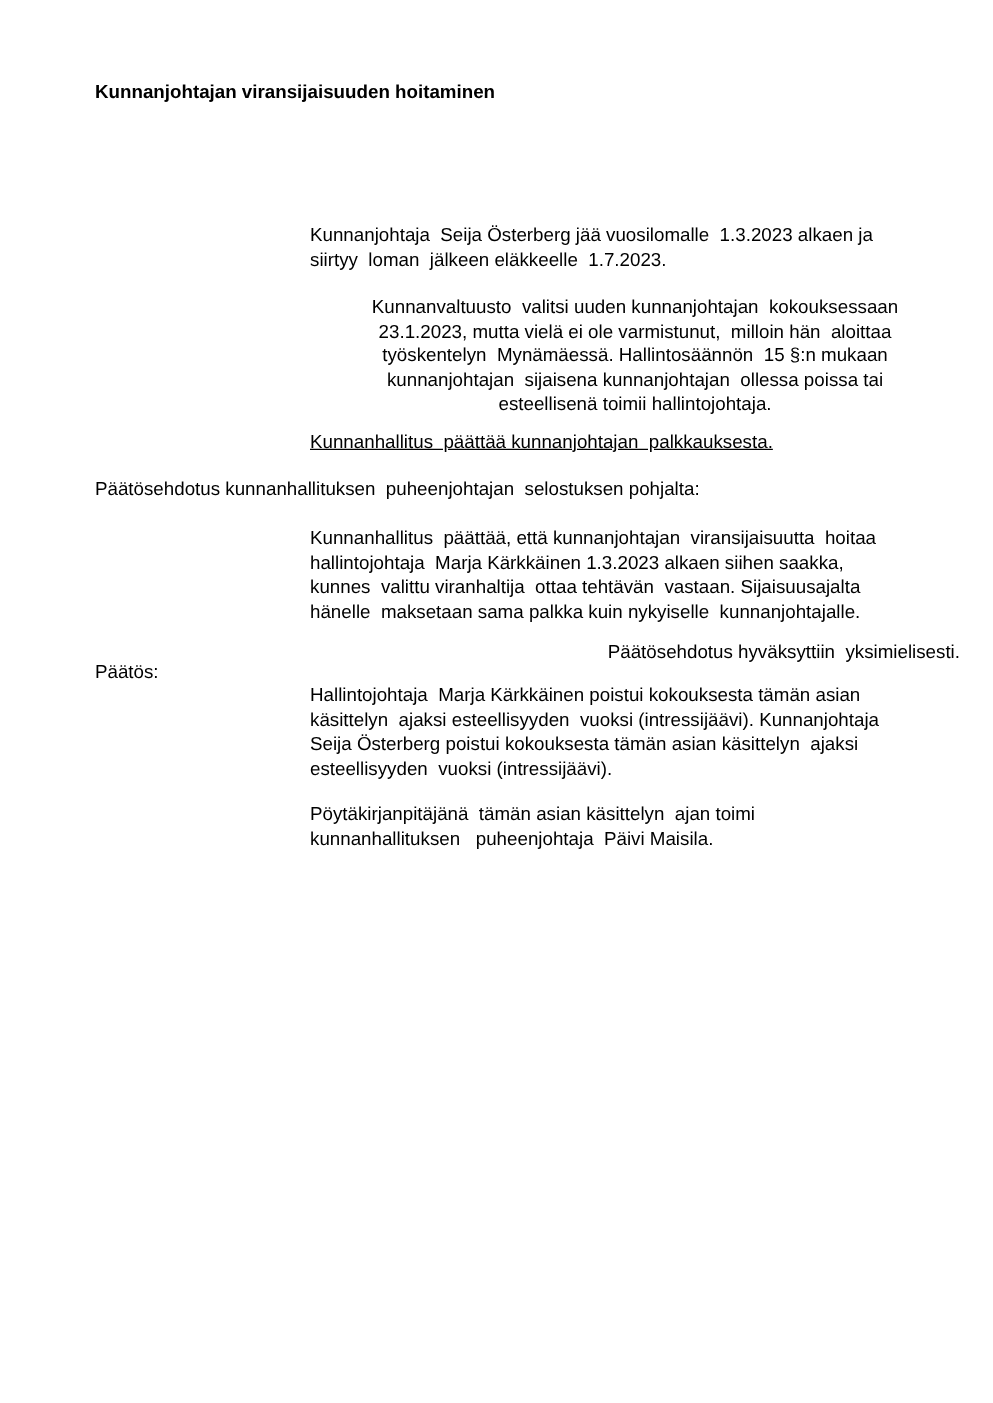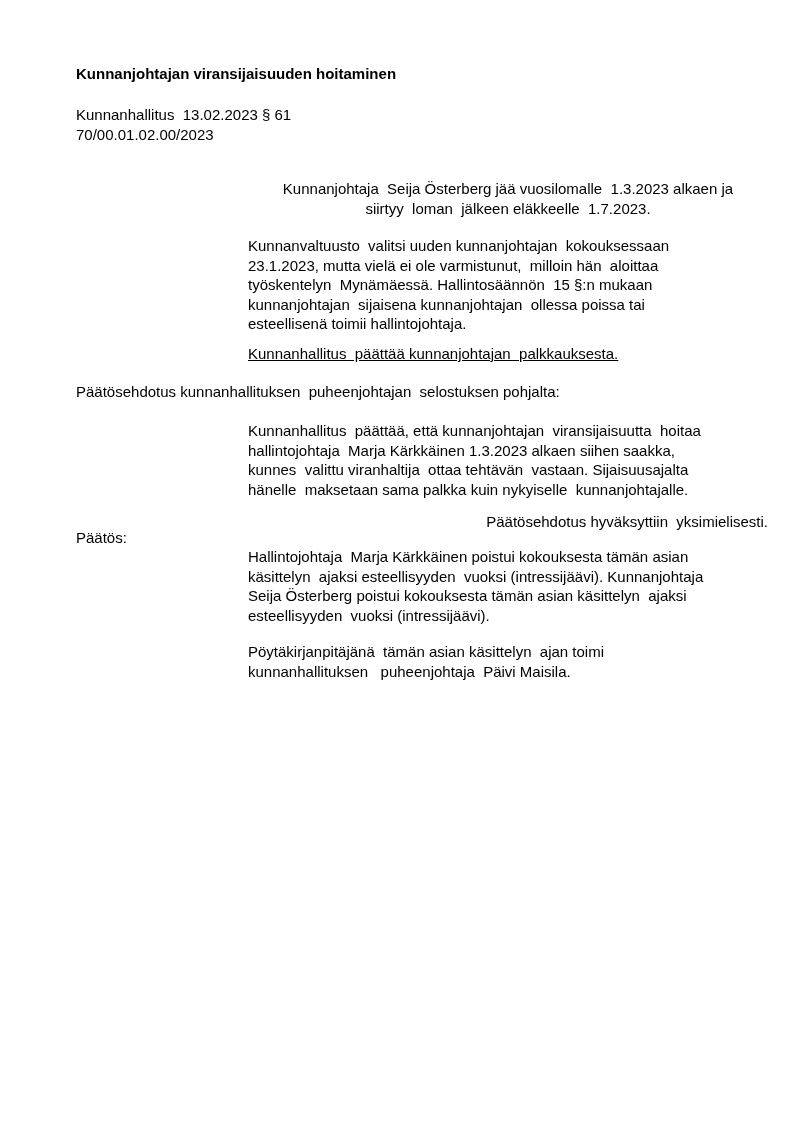--- a/index.html
+++ b/index.html
@@ -28,39 +28,37 @@
     font-weight: bold;
   }
   .doc-meta {
     left: 76px;
     top: 105px;
   }
   .indent {
     left: 248px;
     width: 520px;
   }
-  .para-leave        { top: 179px; text-align: center; }
-  .para-election     { top: 236px; }
+  .para-leave        { top: 179px; }
+  .para-election     { top: 236px; text-align: center; }
   .para-salary       { top: 344px; text-decoration: underline; }
   .proposal-heading  { left: 76px; top: 382px; width: 700px; }
   .para-proposal     { top: 421px; }
   .decision-label    { left: 76px; top: 528px; }
   .decision-text     { top: 512px; text-align: right; }
   .para-recusal      { top: 547px; }
   .para-secretary    { top: 642px; }
 </style>
 </head>
 <body>
 
 <div class="page">
 
   <div class="block doc-title">Kunnanjohtajan viransijaisuuden hoitaminen</div>
 
-  <div class="block doc-meta">Kunnanhallitus  13.02.2023 § 61
-70/00.01.02.00/2023</div>
 
   <div class="block indent para-leave">Kunnanjohtaja  Seija Österberg jää vuosilomalle  1.3.2023 alkaen ja
 siirtyy  loman  jälkeen eläkkeelle  1.7.2023.</div>
 
   <div class="block indent para-election">Kunnanvaltuusto  valitsi uuden kunnanjohtajan  kokouksessaan
 23.1.2023, mutta vielä ei ole varmistunut,  milloin hän  aloittaa
 työskentelyn  Mynämäessä. Hallintosäännön  15 §:n mukaan
 kunnanjohtajan  sijaisena kunnanjohtajan  ollessa poissa tai
 esteellisenä toimii hallintojohtaja.</div>
 

